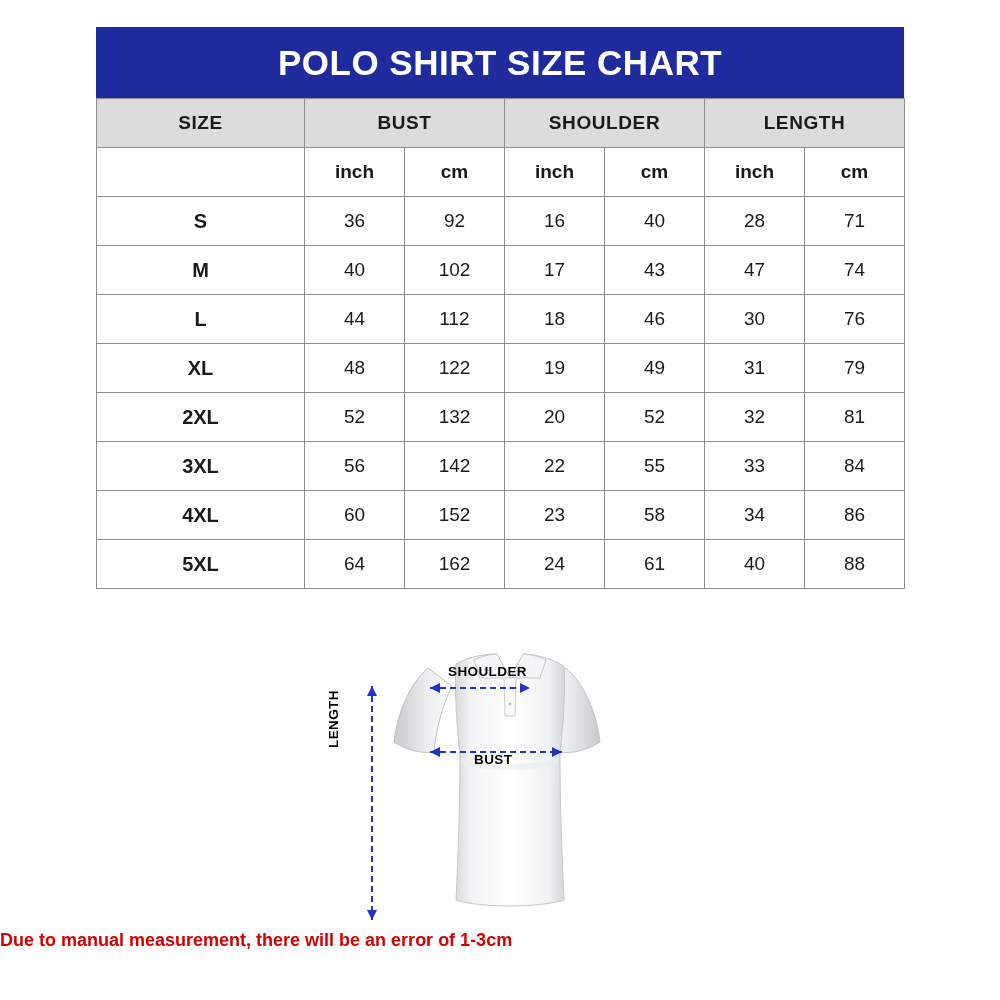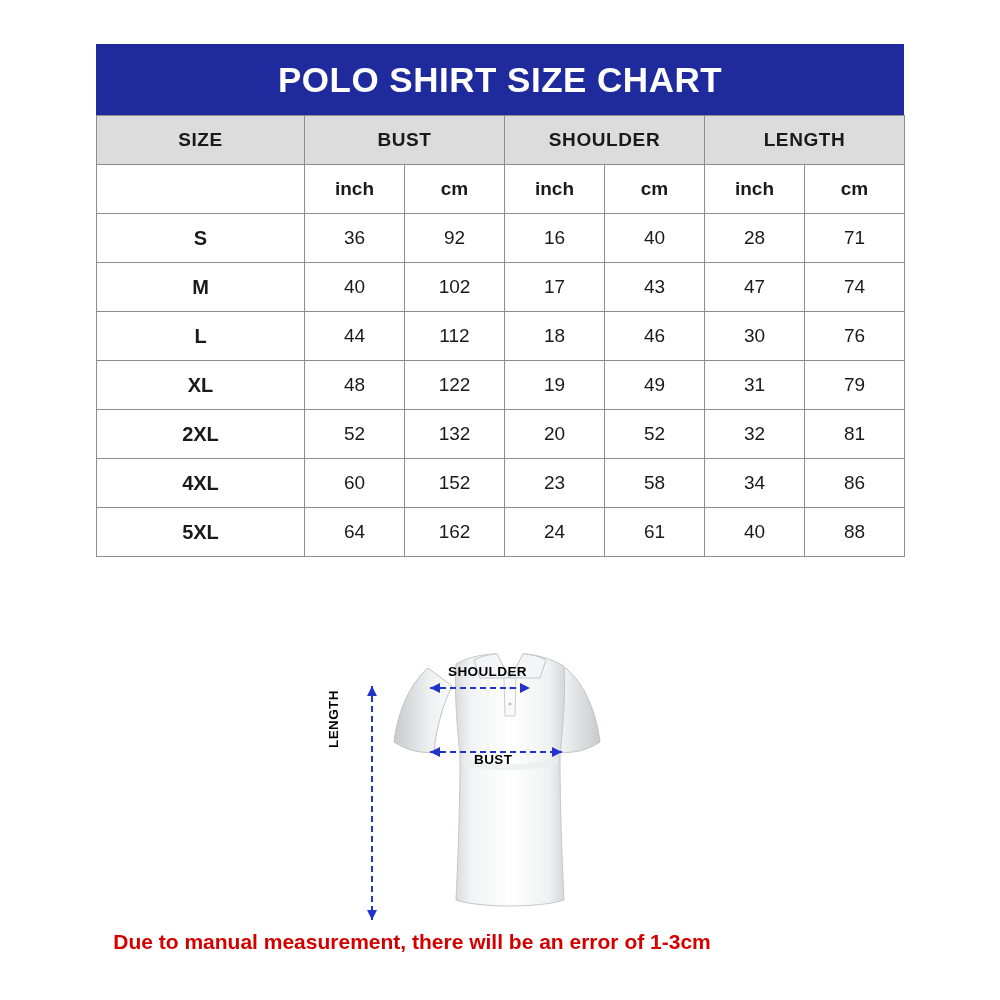--- a/index.html
+++ b/index.html
@@ -13,21 +13,21 @@
     font-family: "Liberation Sans", sans-serif;
     color: #000000;
     position: relative;
     overflow: hidden;
   }
 
   
   .chart-wrap {
     position: absolute;
     left: 96px;
-    top: 44px;
+    top: 27px;
     width: 808px;
   }
   .chart-title {
     background: #1f2a9c;
     color: #ffffff;
     text-align: center;
     font-size: 35px;
     font-weight: bold;
     letter-spacing: 0.5px;
     padding: 17px 0 17px 0;
@@ -105,24 +105,24 @@
     transform: rotate(-90deg);
     transform-origin: left top;
     white-space: nowrap;
   }
 
   .note {
     position: absolute;
     left: 0;
     top: 930px;
     width: 824px;
-    text-align: center;
+    text-align: left;
     color: #d40000;
     font-weight: bold;
-    font-size: 21px;
+    font-size: 18px;
   }
 </style>
 </head>
 <body>
 
 <div class="chart-wrap">
 
   <div class="chart-title">POLO SHIRT SIZE CHART</div>
 
   <table class="size-table">
@@ -190,20 +190,29 @@
         <td>79</td>
       </tr>
       <tr>
         <td class="size-cell">2XL</td>
         <td>52</td>
         <td>132</td>
         <td>20</td>
         <td>52</td>
         <td>32</td>
         <td>81</td>
+      </tr>
+      <tr>
+        <td class="size-cell">3XL</td>
+        <td>56</td>
+        <td>142</td>
+        <td>22</td>
+        <td>55</td>
+        <td>33</td>
+        <td>84</td>
       </tr>
       <tr>
         <td class="size-cell">4XL</td>
         <td>60</td>
         <td>152</td>
         <td>23</td>
         <td>58</td>
         <td>34</td>
         <td>86</td>
       </tr>

